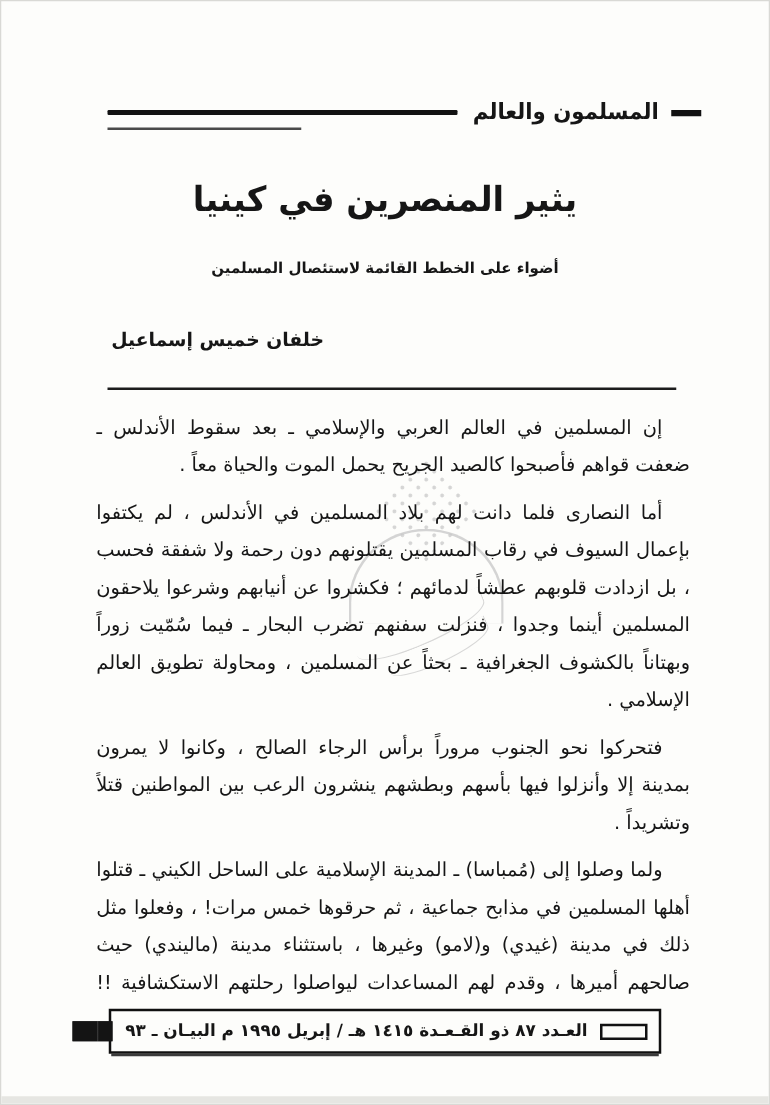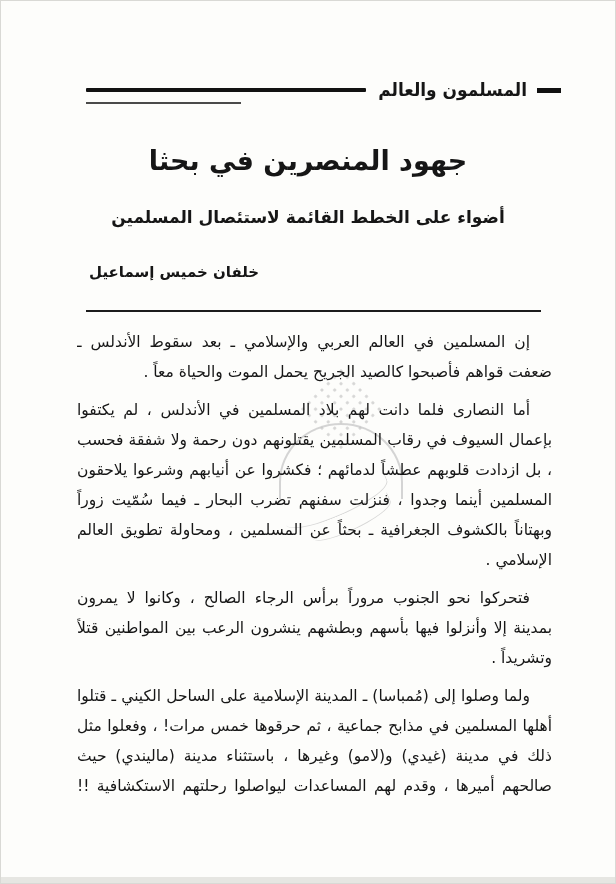--- a/index.html
+++ b/index.html
@@ -30,21 +30,21 @@
     background:#2a2a2a;opacity:.85;
   }
   
   .article-title{
     position:absolute;top:144px;left:0;right:0;
     text-align:center;font-size:27px;font-weight:bold;
     letter-spacing:0;transform:scaleY(1.02);
   }
   .article-subtitle{
     position:absolute;top:206px;left:0;right:0;
-    text-align:center;font-size:17px;font-weight:bold;
+    text-align:center;font-size:12px;font-weight:bold;
   }
   .article-author{
     position:absolute;top:262px;left:88px;
     font-size:15px;font-weight:bold;
   }
   .author-rule{
     position:absolute;top:309px;left:85px;right:74px;height:2px;
     background:#1c1c1c;
   }
   
@@ -100,34 +100,39 @@
 
 <div class="page">
 
   <div class="section-header">
     <span class="hdr-dash"></span>
     <span class="hdr-title">المسلمون والعالم</span>
     <span class="hdr-line"></span>
   </div>
   <div class="hdr-line2"></div>
 
-  <div class="article-title">جهود المنصرين في بحثا</div>
+  <div class="article-title">يثير المنصرين في كينيا</div>
   <div class="article-subtitle">أضواء على الخطط القائمة لاستئصال المسلمين</div>
   <div class="article-author">خلفان خميس إسماعيل</div>
   <div class="author-rule"></div>
 
   <div class="watermark">
     <div class="wm-diamond"></div>
     <div class="wm-arch"></div>
     <div class="wm-swash1"></div>
     <div class="wm-swash2"></div>
   </div>
 
   <div class="body-text">
     <p>إن المسلمين في العالم العربي والإسلامي ـ بعد سقوط الأندلس ـ ضعفت قواهم فأصبحوا كالصيد الجريح يحمل الموت والحياة معاً .</p>
     <p>أما النصارى فلما دانت لهم بلاد المسلمين في الأندلس ، لم يكتفوا بإعمال السيوف في رقاب المسلمين يقتلونهم دون رحمة ولا شفقة فحسب ، بل ازدادت قلوبهم عطشاً لدمائهم ؛ فكشروا عن أنيابهم وشرعوا يلاحقون المسلمين أينما وجدوا ، فنزلت سفنهم تضرب البحار ـ فيما سُمّيت زوراً وبهتاناً بالكشوف الجغرافية ـ بحثاً عن المسلمين ، ومحاولة تطويق العالم الإسلامي .</p>
     <p>فتحركوا نحو الجنوب مروراً برأس الرجاء الصالح ، وكانوا لا يمرون بمدينة إلا وأنزلوا فيها بأسهم وبطشهم ينشرون الرعب بين المواطنين قتلاً وتشريداً .</p>
     <p>ولما وصلوا إلى (مُمباسا) ـ المدينة الإسلامية على الساحل الكيني ـ قتلوا أهلها المسلمين في مذابح جماعية ، ثم حرقوها خمس مرات! ، وفعلوا مثل ذلك في مدينة (غيدي) و(لامو) وغيرها ، باستثناء مدينة (ماليندي) حيث صالحهم أميرها ، وقدم لهم المساعدات ليواصلوا رحلتهم الاستكشافية !! المزورة على التاريخ . . والذي يثير الأسف : أنه أثناء تواجد البرتغاليين في (مُمباسا) بنوا</p>
   </div>
 
+  <div class="footer-box">
+    <span class="issue-empty-box"></span>
+    <span class="footer-text">العـدد ٨٧ ذو القـعـدة ١٤١٥ هـ / إبريل ١٩٩٥ م  البيـان ـ ٩٣</span>
+    <span class="page-num-block"></span>
+  </div>
 
   <div class="scan-edge-bottom"></div>
 </div>
 
 </body></html>

